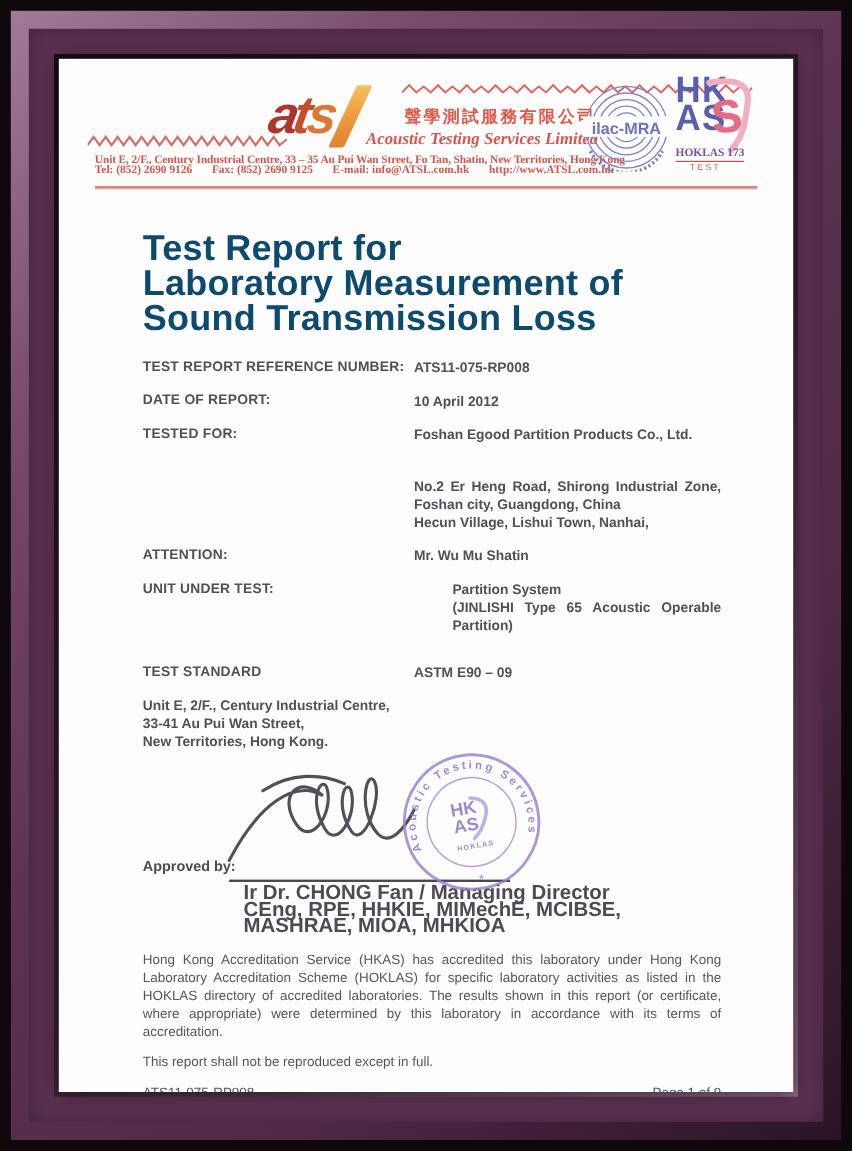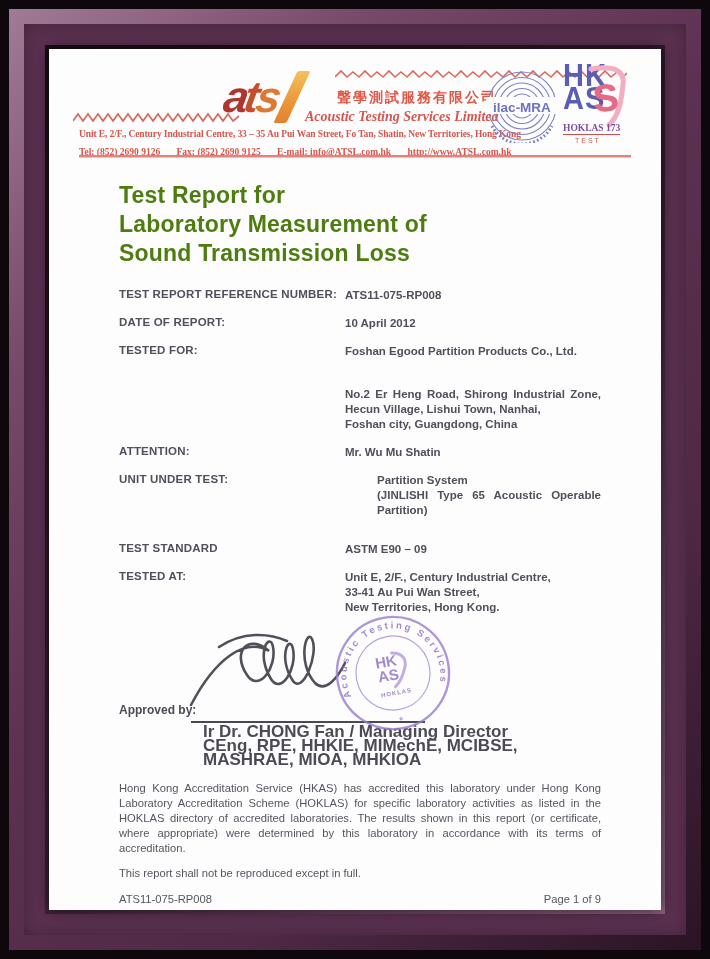--- a/index.html
+++ b/index.html
@@ -24,38 +24,38 @@
   .atsl { position:absolute; left:146px; top:4px; display:flex; align-items:flex-end;
           transform:skewX(-10deg); font-style:italic; font-weight:bold; font-size:44px; line-height:40px; }
   .atsl .l1 { color:#ae352e; } .atsl .l2 { color:#c54e2b; margin-left:-4px; } .atsl .l3 { color:#dd7832; margin-left:-3px; }
   .slash { width:13px; height:52px; margin:0 0 -6px 4px; transform:skewX(-16deg);
            background:linear-gradient(180deg,#f6c05a 0%,#eb9a3c 55%,#e2802e 100%); border-radius:2px; }
   .cn  { position:absolute; left:258px; top:22px; font-size:14px; font-weight:bold; color:#e05848; letter-spacing:2px; white-space:nowrap; }
   .en  { position:absolute; left:226px; top:42px; font-family:"Liberation Serif", serif; font-style:italic;
          font-weight:bold; font-size:14px; color:#d4564e; white-space:nowrap; }
   .addr { position:absolute; left:0; top:62px; font-family:"Liberation Serif", serif; font-weight:bold;
           font-size:9.5px; color:#d4564e; white-space:nowrap; letter-spacing:-0.1px; }
-  .addr2{ position:absolute; left:0; top:80px; font-family:"Liberation Serif", serif; font-weight:bold;
+  .addr2{ position:absolute; left:0; top:70px; font-family:"Liberation Serif", serif; font-weight:bold;
           font-size:9.5px; color:#d4564e; white-space:nowrap; }
   .addr2 span { margin-right:14px; }
   .rule { position:absolute; left:0; right:0; bottom:0; height:2px; background:#e2837a; box-shadow:0 1px 0 #f3c0ba; }
   .ilac { position:absolute; left:406px; top:2px; width:74px; height:74px; }
   .hkas { position:absolute; left:484px; top:-2px; width:66px; height:94px; }
   .hkas .letters { font-weight:bold; font-size:29px; line-height:22px; color:#595eb2; letter-spacing:1px;
                    transform:scaleY(1.05); }
   .hkas .bigS { position:absolute; left:30px; top:12px; font-weight:bold; font-size:38px; color:#e36b86;
                 transform:rotate(-6deg); text-shadow:0 0 1px #e36b86; }
   .hkas .swoosh { position:absolute; left:22px; top:-2px; width:44px; height:74px; }
   .hoklas { position:absolute; left:0px; top:58px; font-weight:bold; font-size:9.5px; color:#7a4fa0;
             border-bottom:1.5px solid #c9504a; padding-bottom:1px; white-space:nowrap;font-family:Liberation Serif, serif; }
   .hoklas-sub { position:absolute; left:12px; top:72px; font-size:7px; color:#d4564e; letter-spacing:2px; }
 
   
   .content { padding:0 60px 0 70px; }
-  .title { margin-top:24px; font-size:23px; line-height:29px; font-weight:bold; color:#4d7c0f; letter-spacing:.2px; }
+  .title { margin-top:36px; font-size:30px; line-height:29px; font-weight:bold; color:#0c4a6e; letter-spacing:.2px; }
 
   .fields { margin-top:20px; }
   .frow  { display:flex; margin-bottom:13px; }
   .flabel{ width:226px; flex:none; font-weight:bold; font-size:11.5px; color:#504f5a; letter-spacing:.2px; }
   .fval  { flex:1; font-weight:bold; font-size:11.5px; line-height:15px; color:#504f5a; }
   .blk   { display:block; }
   .stretch { display:block; text-align:justify; text-align-last:justify; }
   .sub   { margin-top:28px; }
   .mb-lg { margin-bottom:24px;gap:32px; }
 
@@ -159,22 +159,22 @@
             <div class="flabel">DATE OF REPORT:</div>
             <div class="fval">10 April 2012</div>
           </div>
 
           <div class="frow">
             <div class="flabel">TESTED FOR:</div>
             <div class="fval">
               <span class="blk">Foshan Egood Partition Products Co., Ltd.</span>
               <span class="blk sub">
                 <span class="stretch">No.2 Er Heng Road, Shirong Industrial Zone,</span>
+                <span class="blk">Foshan city, Guangdong, China</span>
                 <span class="blk">Hecun Village, Lishui Town, Nanhai,</span>
-                <span class="blk">Foshan city, Guangdong, China</span>
               </span>
             </div>
           </div>
 
           <div class="frow">
             <div class="flabel">ATTENTION:</div>
             <div class="fval">Mr. Wu Mu Shatin</div>
           </div>
 
           <div class="frow mb-lg">
@@ -185,21 +185,20 @@
               <span class="blk">Partition)</span>
             </div>
           </div>
 
           <div class="frow">
             <div class="flabel">TEST STANDARD</div>
             <div class="fval">ASTM E90 – 09</div>
           </div>
 
           <div class="frow">
-            <div class="flabel">TESTED AT:</div>
             <div class="fval">
               <span class="blk">Unit E, 2/F., Century Industrial Centre,</span>
               <span class="blk">33-41 Au Pui Wan Street,</span>
               <span class="blk">New Territories, Hong Kong.</span>
             </div>
           </div>
         </div>
 
         <div class="approval">
 

